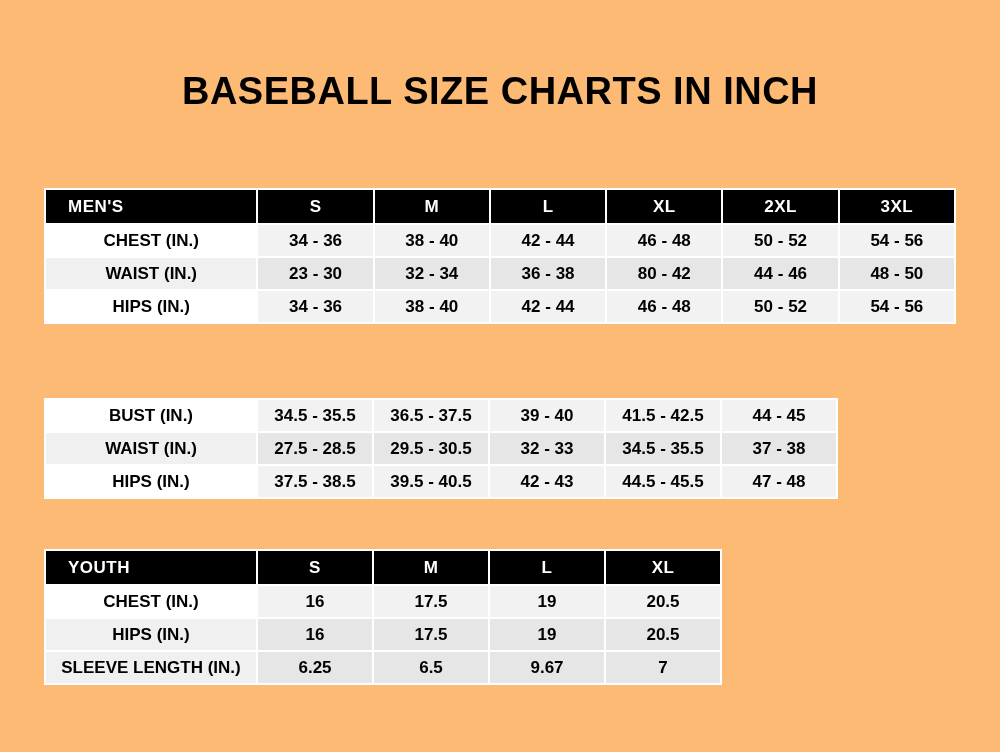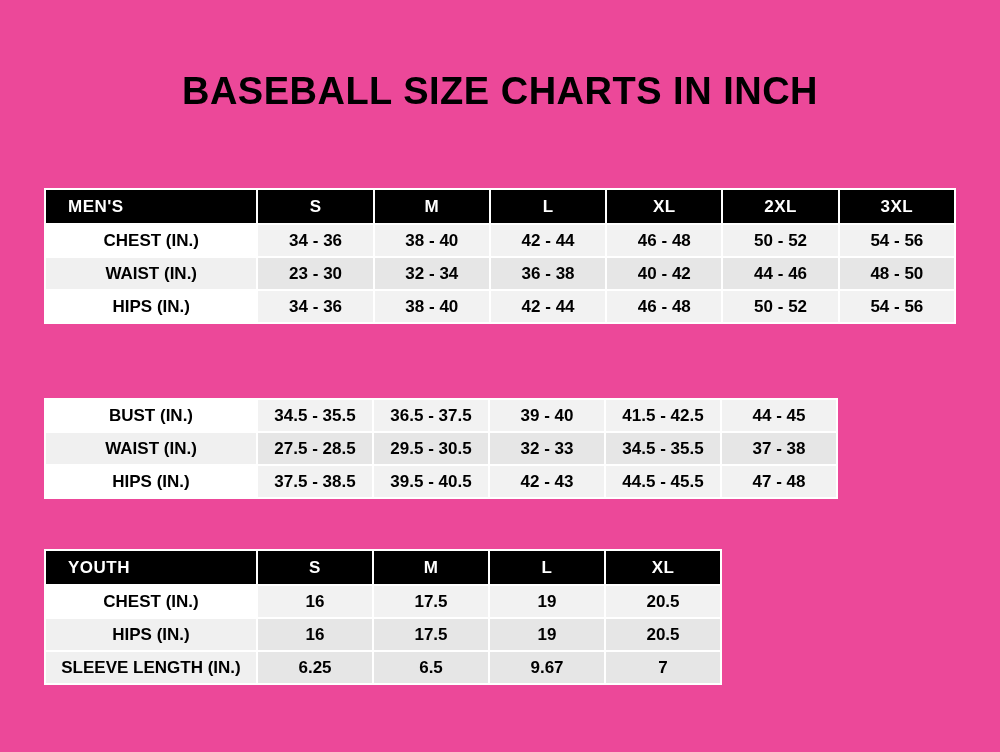--- a/index.html
+++ b/index.html
@@ -11,21 +11,21 @@
     width: 1000px;
     height: 752px;
     font-family: "Liberation Sans", sans-serif;
     color: #000000;
     overflow: hidden;
   }
   .page {
     position: relative;
     width: 1000px;
     height: 752px;
-    background: #ec4899;
+    background: #fdba74;
   }
   .title {
     position: absolute;
     top: 70px;
     left: 0;
     width: 1000px;
     text-align: center;
     font-size: 38px;
     font-weight: bold;
     letter-spacing: 0.5px;
@@ -121,21 +121,21 @@
         <td>42 - 44</td>
         <td>46 - 48</td>
         <td>50 - 52</td>
         <td>54 - 56</td>
       </tr>
       <tr class="alt">
         <td class="rowlabel">WAIST (IN.)</td>
         <td>23 - 30</td>
         <td>32 - 34</td>
         <td>36 - 38</td>
-        <td>40 - 42</td>
+        <td>80 - 42</td>
         <td>44 - 46</td>
         <td>48 - 50</td>
       </tr>
       <tr>
         <td class="rowlabel">HIPS (IN.)</td>
         <td>34 - 36</td>
         <td>38 - 40</td>
         <td>42 - 44</td>
         <td>46 - 48</td>
         <td>50 - 52</td>

